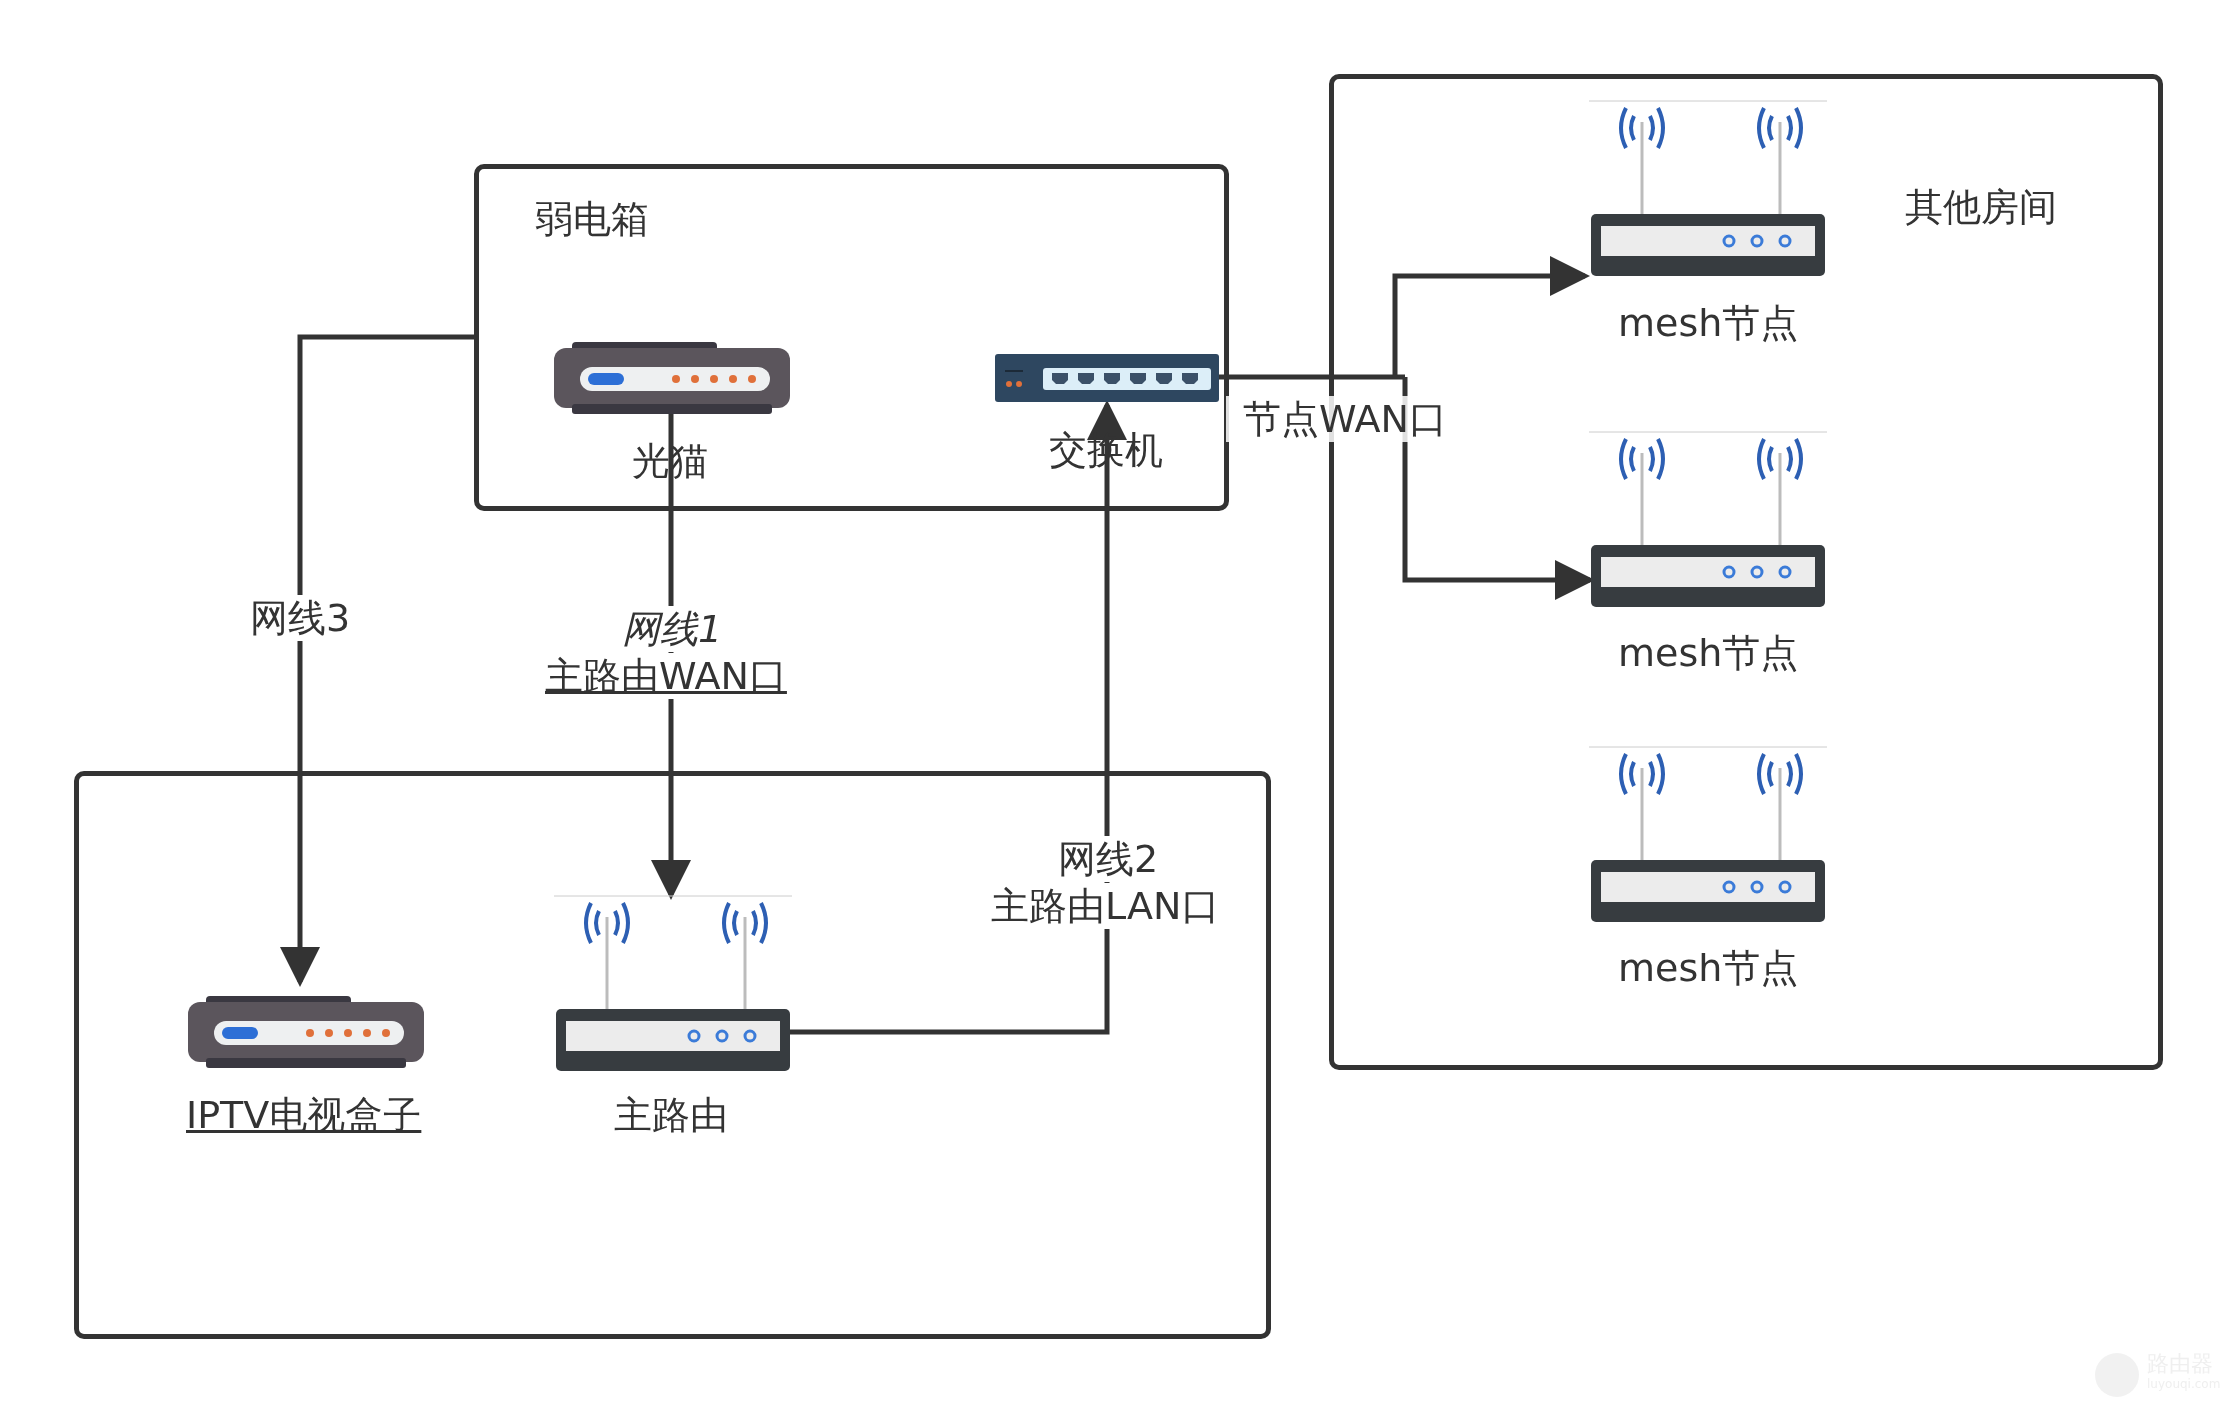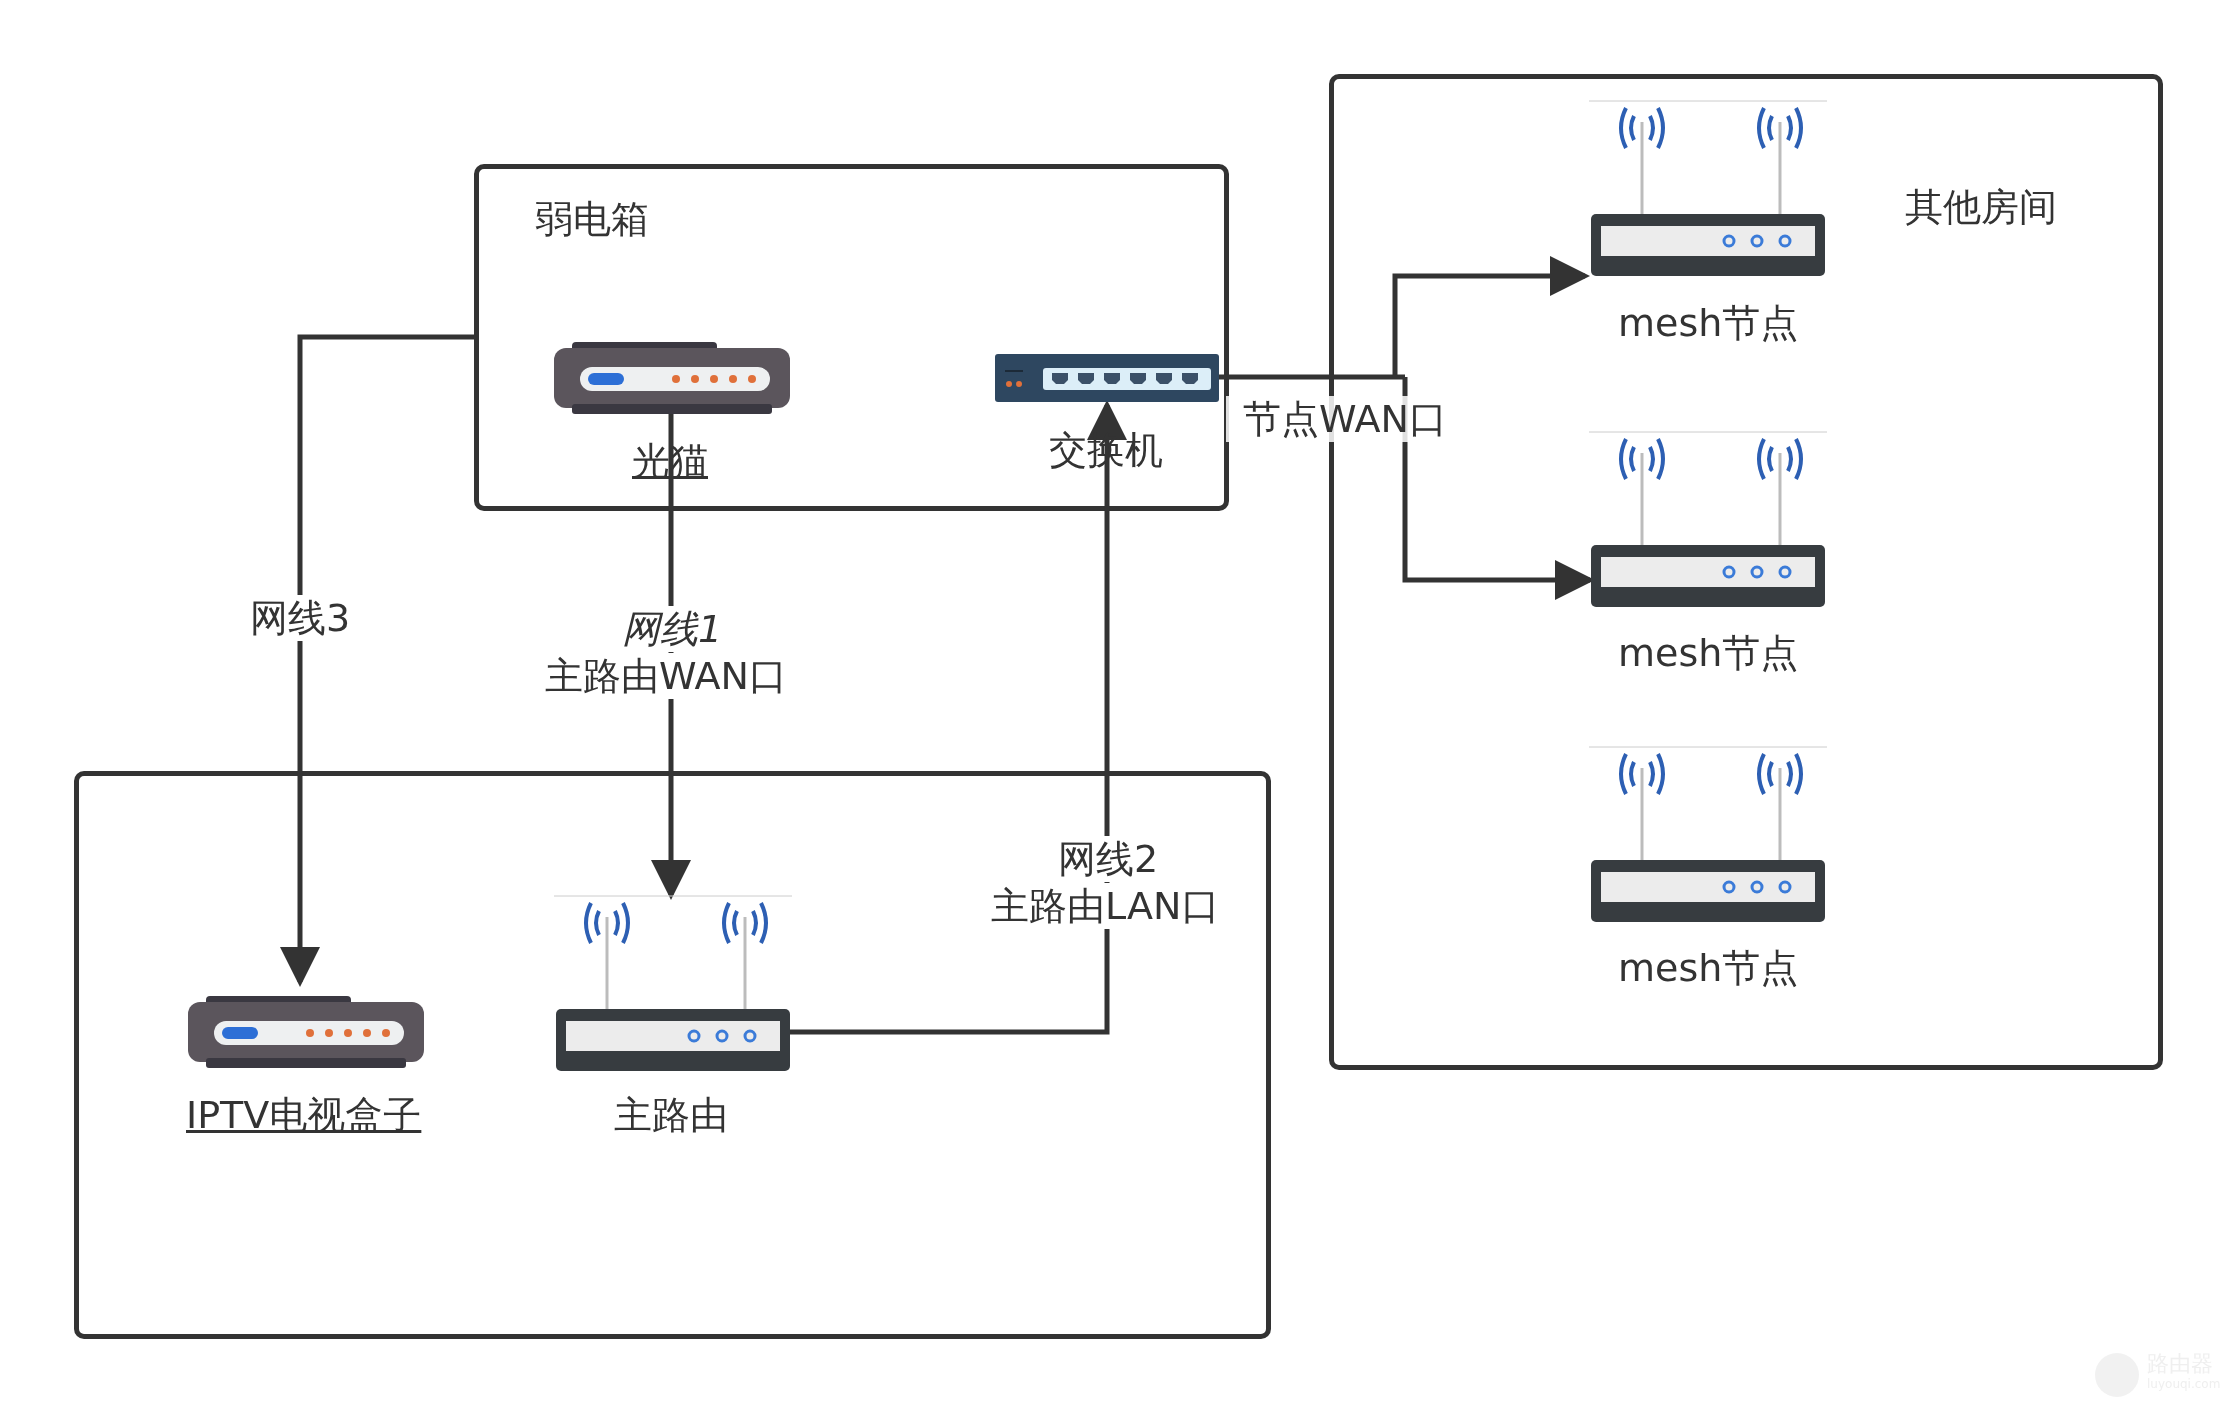--- a/index.html
+++ b/index.html
@@ -48,21 +48,21 @@
   <rect x="0" y="6" width="236" height="60" rx="12" fill="#5b555c"></rect>
   <rect x="18" y="62" width="200" height="10" rx="3" fill="#3a3841"></rect>
   <rect x="26" y="25" width="190" height="24" rx="12" fill="#eef0f1"></rect>
   <rect x="34" y="31" width="36" height="12" rx="6" fill="#2d6fd6"></rect>
   <circle cx="122" cy="37" r="4" fill="#e0703a"></circle>
   <circle cx="141" cy="37" r="4" fill="#e0703a"></circle>
   <circle cx="160" cy="37" r="4" fill="#e0703a"></circle>
   <circle cx="179" cy="37" r="4" fill="#e0703a"></circle>
   <circle cx="198" cy="37" r="4" fill="#e0703a"></circle>
 </svg>
-<div class="lbl" style="left:632px;top:438px;text-decoration:underline;">光猫</div>
+<div class="lbl" style="left:632px;top:438px;">光猫</div>
 
 <svg class="device" style="left:995px;top:354px;" width="224" height="48" viewBox="0 0 224 48">
   <rect x="0" y="0" width="224" height="48" rx="3" fill="#2e4760"></rect>
   <rect x="10" y="16" width="18" height="2" fill="#1c2a38"></rect>
   <circle cx="14" cy="30" r="3" fill="#e0703a"></circle>
   <circle cx="24" cy="30" r="3" fill="#e0703a"></circle>
   <rect x="48" y="14" width="168" height="22" rx="3" fill="#dceef8"></rect>
   <g fill="#3b5068">
     <path d="M57,19 h16 v7 l-4,4 h-8 l-4,-4 z"></path>
     <path d="M83,19 h16 v7 l-4,4 h-8 l-4,-4 z"></path>
@@ -167,21 +167,21 @@
     </svg>
   </div>
 
 <div class="lbl" style="left:614px;top:1092px;">主路由</div>
 <div class="lbl" style="left:1618px;top:300px;">mesh节点</div>
 <div class="lbl" style="left:1618px;top:630px;">mesh节点</div>
 <div class="lbl" style="left:1618px;top:945px;">mesh节点</div>
 
 <div class="lbl bg" style="left:250px;top:595px;">网线3</div>
 <div class="lbl bg" style="left:622px;top:606px;font-style:italic;">网线1</div>
-<div class="lbl bg" style="left:545px;top:653px;">主路由WAN口</div>
+<div class="lbl bg" style="left:545px;top:653px;text-decoration:underline;">主路由WAN口</div>
 <div class="lbl bg" style="left:1058px;top:836px;text-align:right;">网线2</div>
 <div class="lbl bg" style="left:991px;top:883px;">主路由LAN口</div>
 <div class="lbl" style="left:1226px;top:396px;background:rgba(255,255,255,0.85);padding-left:17px;">节点WAN口</div>
 
 <div class="watermark">
   <div class="wm-circle"></div>
   <div class="wm-text1">路由器</div>
   <div class="wm-text2">luyouqi.com</div>
 </div>
 

